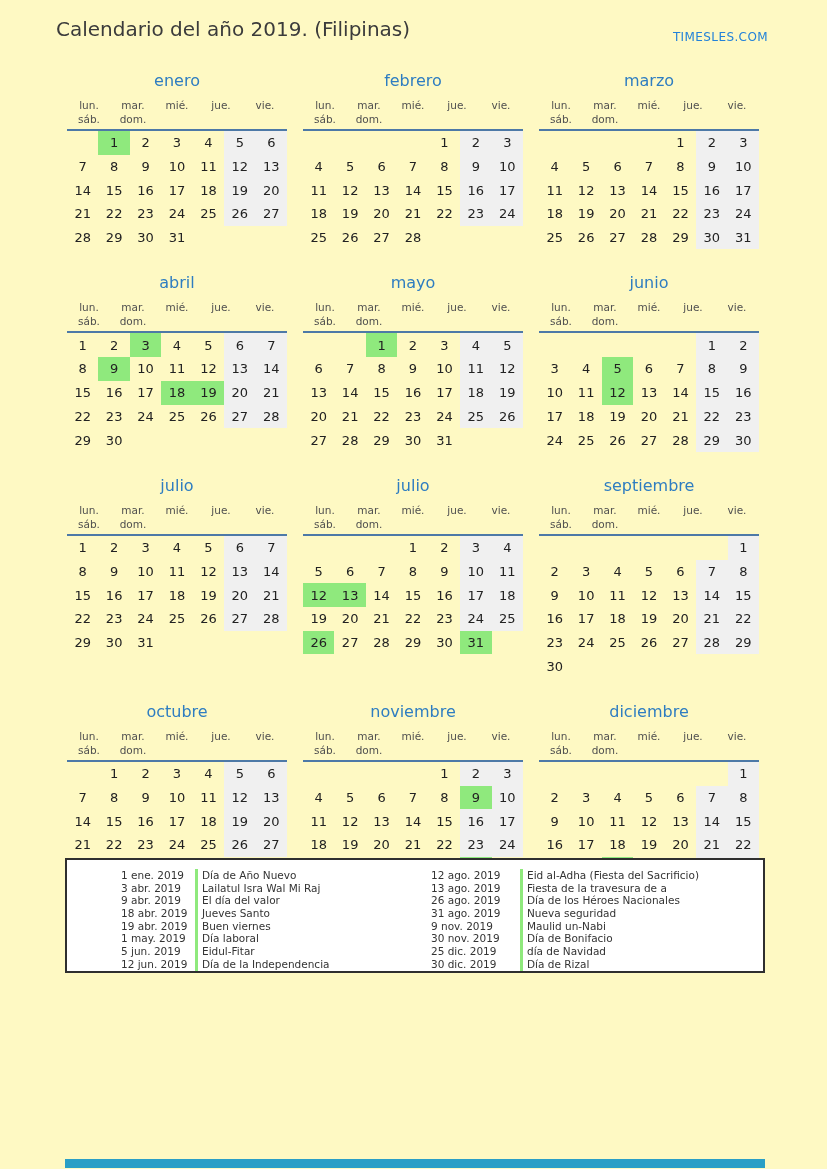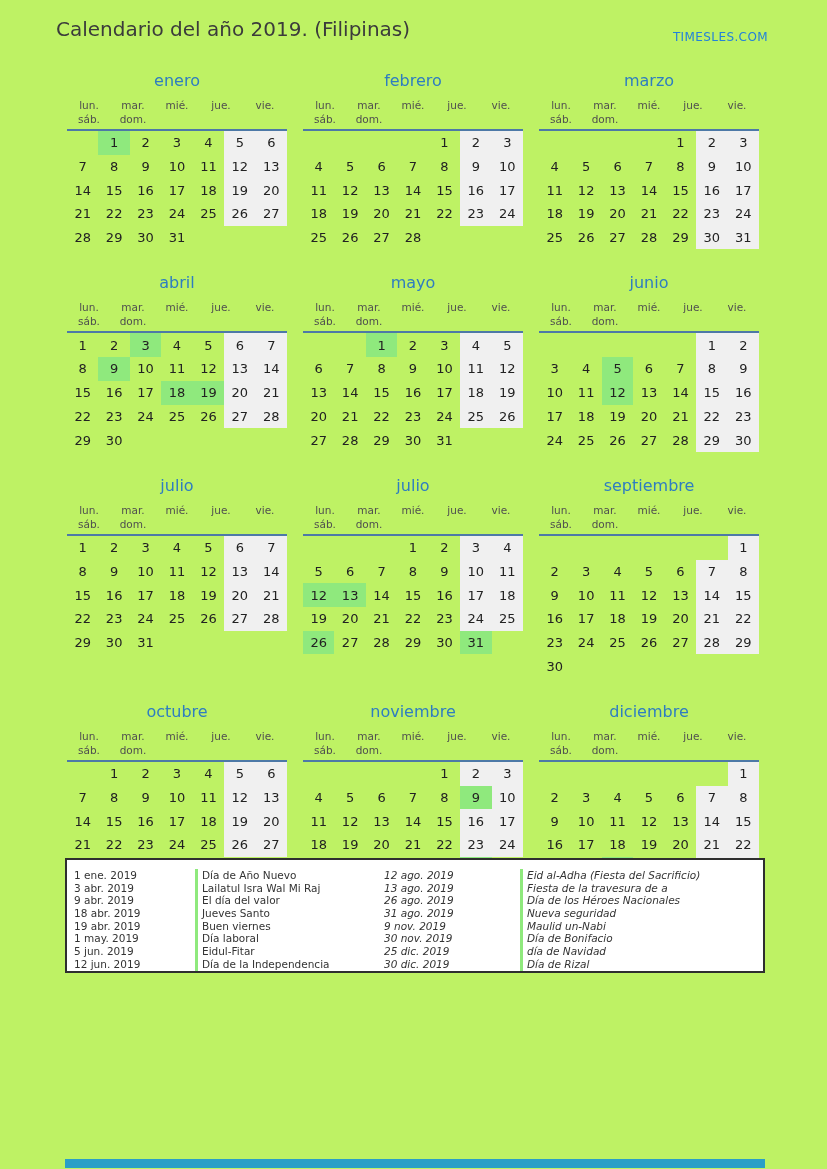--- a/index.html
+++ b/index.html
@@ -1,16 +1,16 @@
 <!DOCTYPE html>
 <html><head>
 <meta charset="utf-8">
 <style>
   html,body{margin:0;padding:0;background:#ffffff;}
-  .page{position:relative;width:827px;height:1169px;background:#bef264;
+  .page{position:relative;width:827px;height:1169px;background:#fef9c3;
         font-family:"DejaVu Sans","Liberation Sans",sans-serif;overflow:hidden;}
 
   
   .header{position:absolute;left:56px;right:59px;top:16px;
           display:flex;justify-content:space-between;align-items:flex-start;}
   .page-title{font-size:20px;color:#3b3b3b;font-weight:400;margin:0;line-height:26px;}
   .site-link{font-size:12px;color:#2382d9;text-decoration:none;letter-spacing:.4px;
              margin-top:14px;cursor:pointer;}
 
   
@@ -26,22 +26,22 @@
   .day{display:flex;align-items:center;justify-content:center;font-size:13px;color:#222;}
   .day.weekend{background:#f0f0f0;}
   .day.holiday{background:#8fe97d;}
 
   
   .legend{position:absolute;left:65px;top:858px;width:700px;height:115px;
           border:2px solid #2f2f2f;box-sizing:border-box;background:#fff;
           display:flex;padding:9px 0 0 7px;}
   .legend-half{display:grid;grid-auto-rows:12.7px;align-content:start;}
   .legend-half.left{grid-template-columns:121px 189px;}
-  .legend-half.right{grid-template-columns:136px 1fr;flex:1;font-style:italic;}
-  .l-date{font-size:10.5px;color:#333;line-height:12.7px;white-space:nowrap;}
+  .legend-half.right{grid-template-columns:136px 1fr;flex:1;}
+  .l-date{font-size:10.5px;color:#333;line-height:12.7px;white-space:nowrap;margin-left:47px;}
   .l-name{font-size:10.5px;color:#333;line-height:12.7px;white-space:nowrap;
           border-left:3px solid #8fe97d;padding-left:4px;box-sizing:border-box;}
 
   
   .footer-bar{position:absolute;left:65px;top:1159px;width:700px;height:9px;background:#2a9fc6;}
 </style>
 </head>
 <body>
 
 <div class="page">

